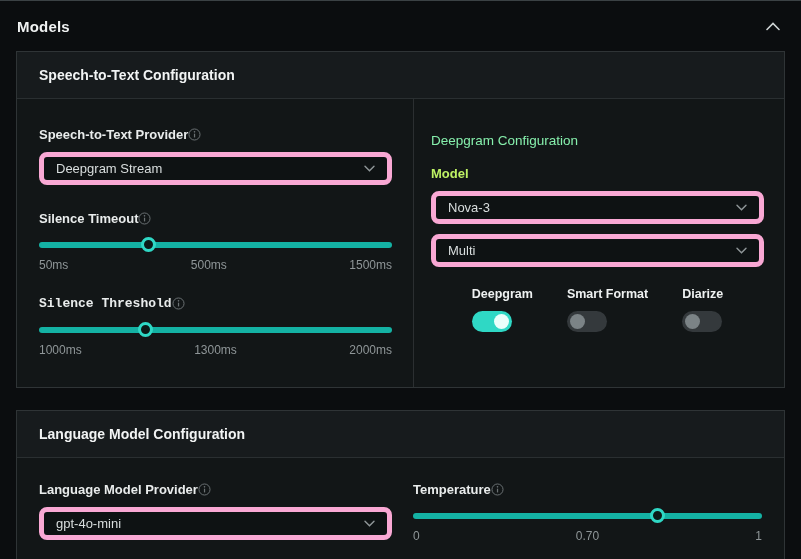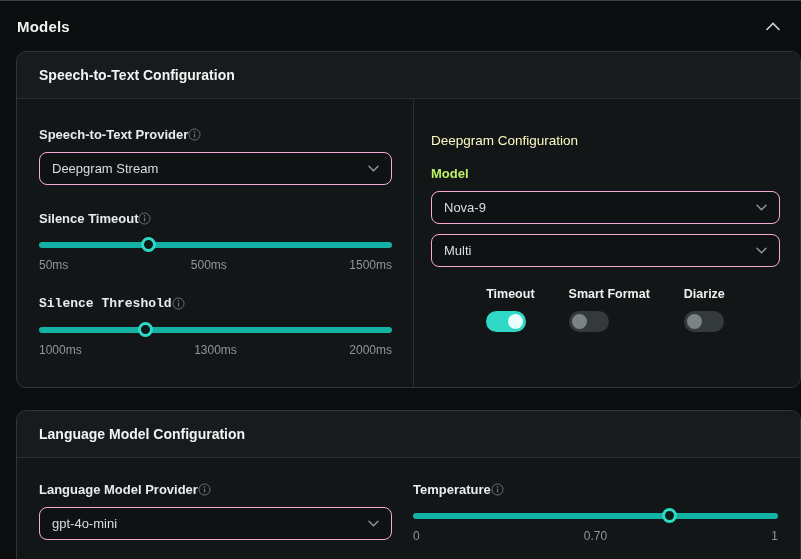--- a/index.html
+++ b/index.html
@@ -17,24 +17,24 @@
     padding: 0 17px;
     display: flex;
     align-items: center;
     justify-content: space-between;
   }
   .topbar-title { font-size: 15px; font-weight: 600; color: #f0f2f2; letter-spacing: .2px; }
   .icon-btn { background: none; border: none; cursor: pointer; display: flex; align-items: center; padding: 4px; }
 
   
   .card {
-    margin: 0 0 22px 16px;
+    margin: 0 16px 22px 16px;
     background: #121617;
     border: 1px solid #2f3436;
-    border-radius: 10px;
+    border-radius: 0;
     overflow: hidden;
   }
   .card-header {
     padding: 15px 22px;
     background: #171b1d;
     border-bottom: 1px solid #2a2f31;
   }
   .card-title { font-size: 14px; font-weight: 700; color: #f2f4f4; }
   .card-body { display: flex; }
 
@@ -45,28 +45,28 @@
   }
   .col-right { flex: 1; padding: 34px 20px 26px 17px; }
   .with-divider .col-right { border-left: 1px solid #2b2f31; }
 
   
   .field-label {
     display: flex; align-items: center; 
     font-size: 13px; font-weight: 700; color: #e9ecec;
   }
   .field-label.regular { font-weight: 700; color: #bef264; }
-  .section-title { font-size: 13.5px; font-weight: 400; color: #fef9c3; }
+  .section-title { font-size: 13.5px; font-weight: 400; color: #86efac; }
 
   .info-icon { display: inline-flex; opacity: .75; }
 
   .select {
     margin-top: 10px;
     height: 33px;
-    border: 1px solid #f9a8d4;
+    border: 5px solid #f9a8d4;
     border-radius: 8px;
     background: #0e1213;
     padding: 0 12px;
     display: flex; align-items: center; justify-content: space-between;
     font-size: 13px; color: #d9dede;
     cursor: pointer;
   }
 
   
   .slider { position: relative; height: 6px; border-radius: 3px; background: #14b2a4; margin-top: 16px; cursor: pointer; }
@@ -186,40 +186,40 @@
       </div>
     </div>
 
     <div class="col-right">
       <div class="section-title">Deepgram Configuration</div>
 
       <div class="field-label regular mt-18">
         <span>Model</span>
       </div>
       <div class="select">
-        <span>Nova-9</span>
+        <span>Nova-3</span>
         <span>
           <svg width="11" height="7" viewBox="0 0 11 7">
               <path d="M1 1.2 L5.5 5.8 L10 1.2" stroke="#8f9698" stroke-width="1.4" fill="none" stroke-linecap="round"></path>
             </svg>
         </span>
       </div>
 
       <div class="select">
         <span>Multi</span>
         <span>
           <svg width="11" height="7" viewBox="0 0 11 7">
               <path d="M1 1.2 L5.5 5.8 L10 1.2" stroke="#8f9698" stroke-width="1.4" fill="none" stroke-linecap="round"></path>
             </svg>
         </span>
       </div>
 
       <div class="toggle-row">
         <div class="toggle-group">
-          <span class="toggle-label">Timeout</span>
+          <span class="toggle-label">Deepgram</span>
           <button class="toggle on">
               <span class="knob"></span>
             </button>
         </div>
         <div class="toggle-group">
           <span class="toggle-label">Smart Format</span>
           <button class="toggle">
               <span class="knob"></span>
             </button>
         </div>

